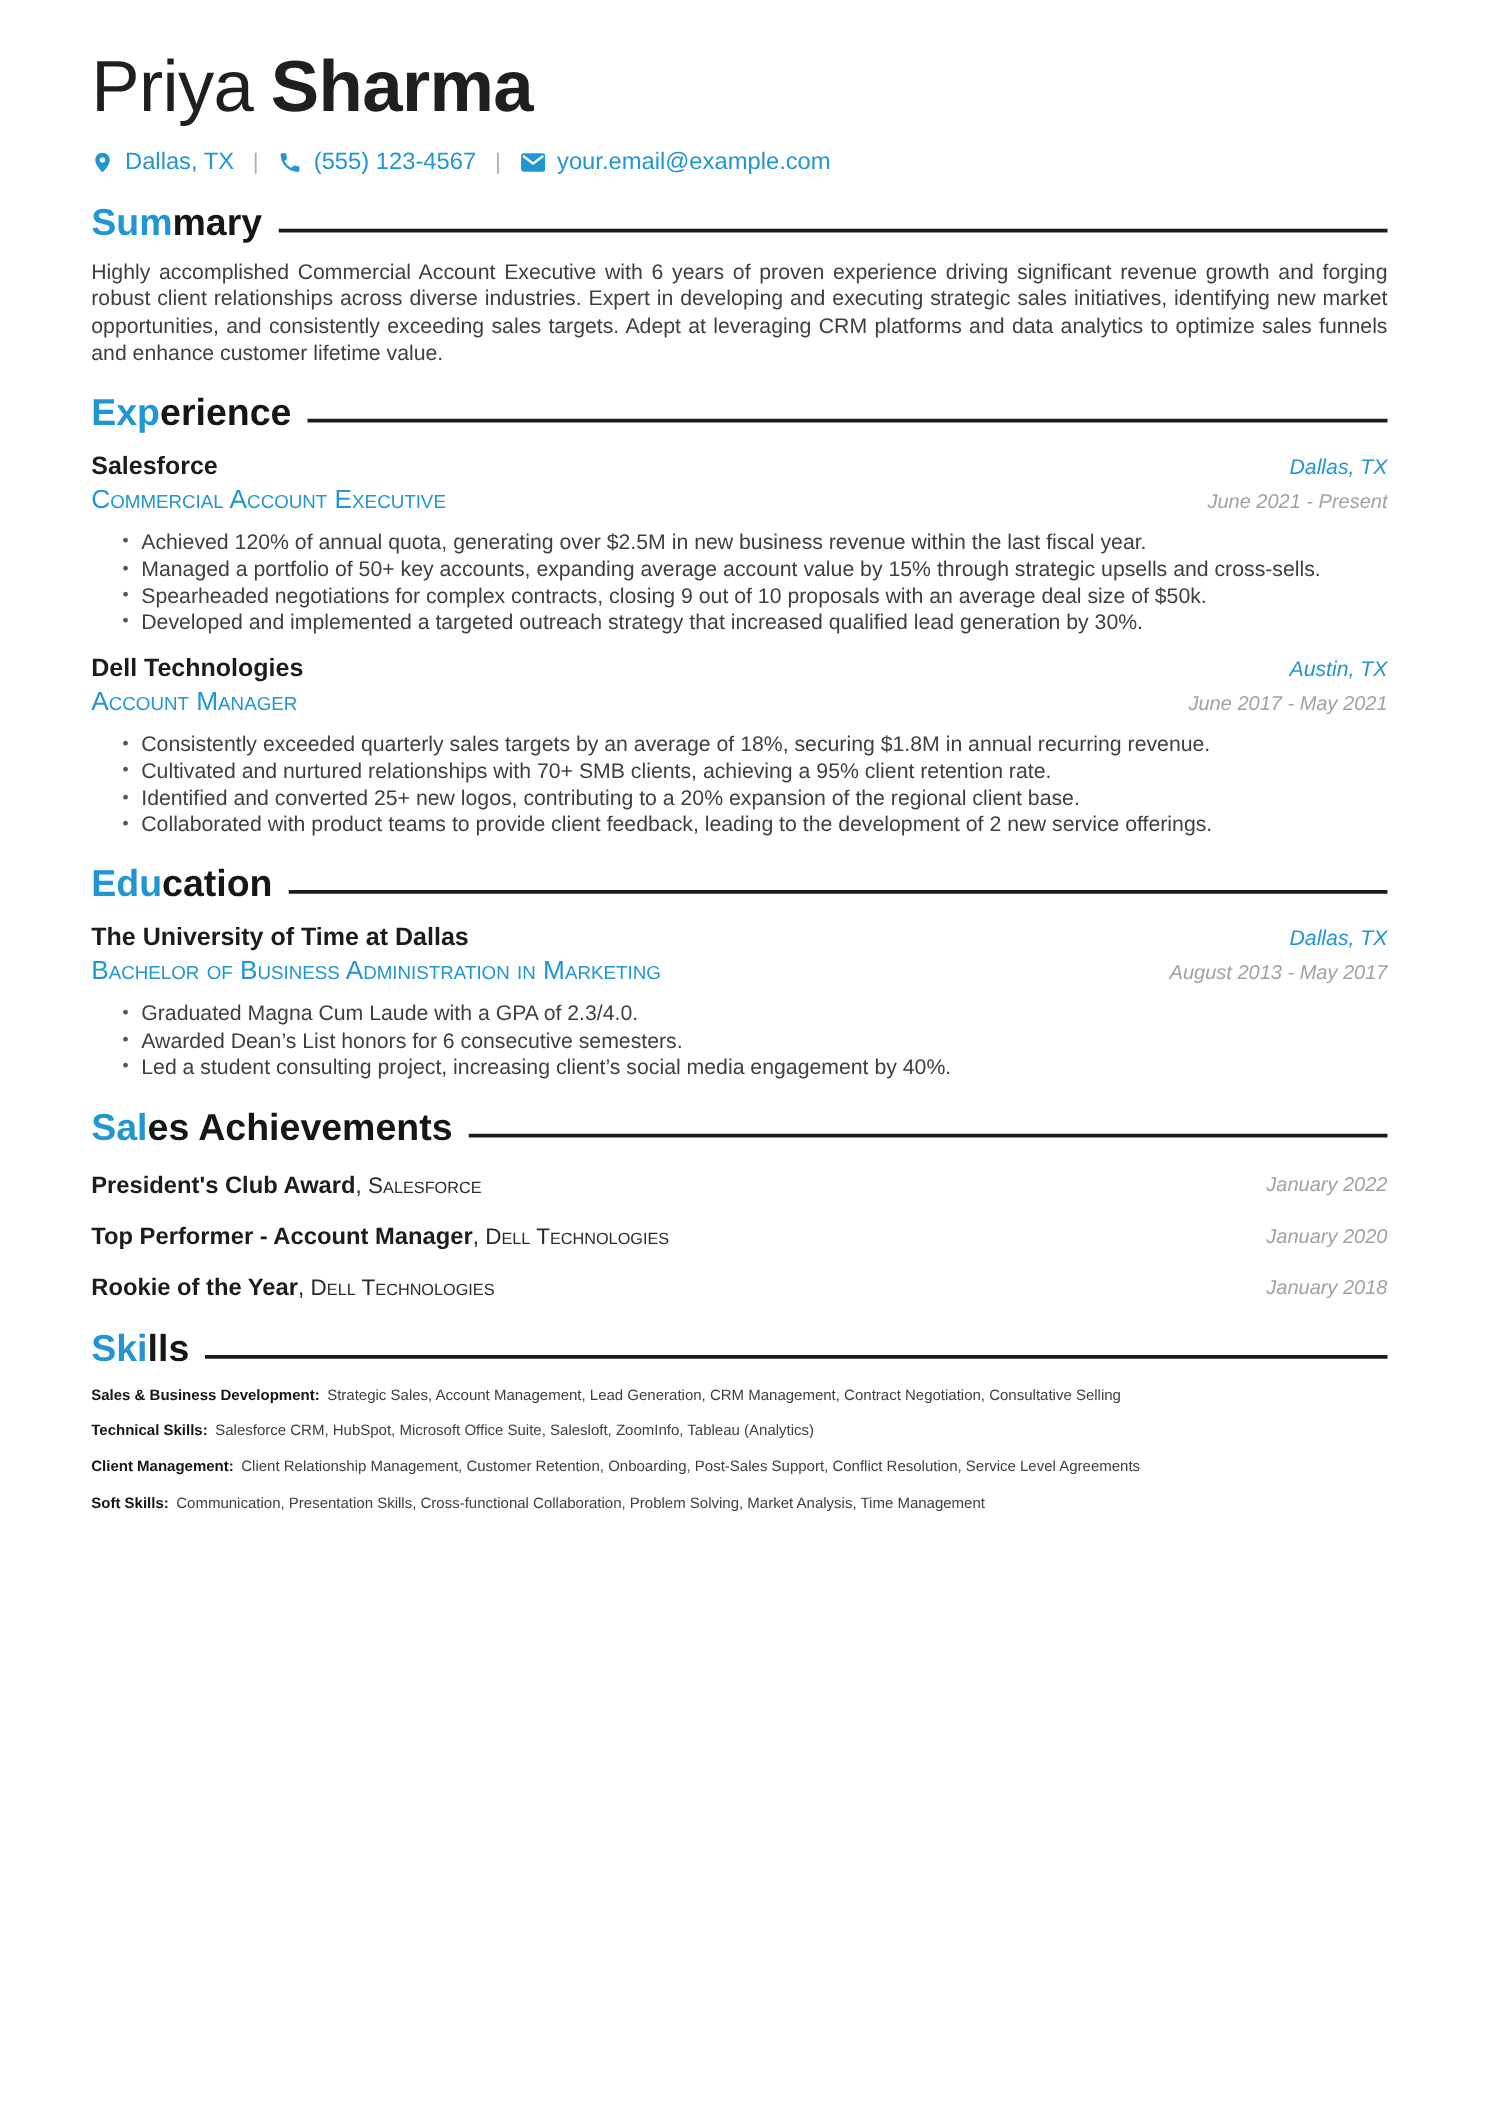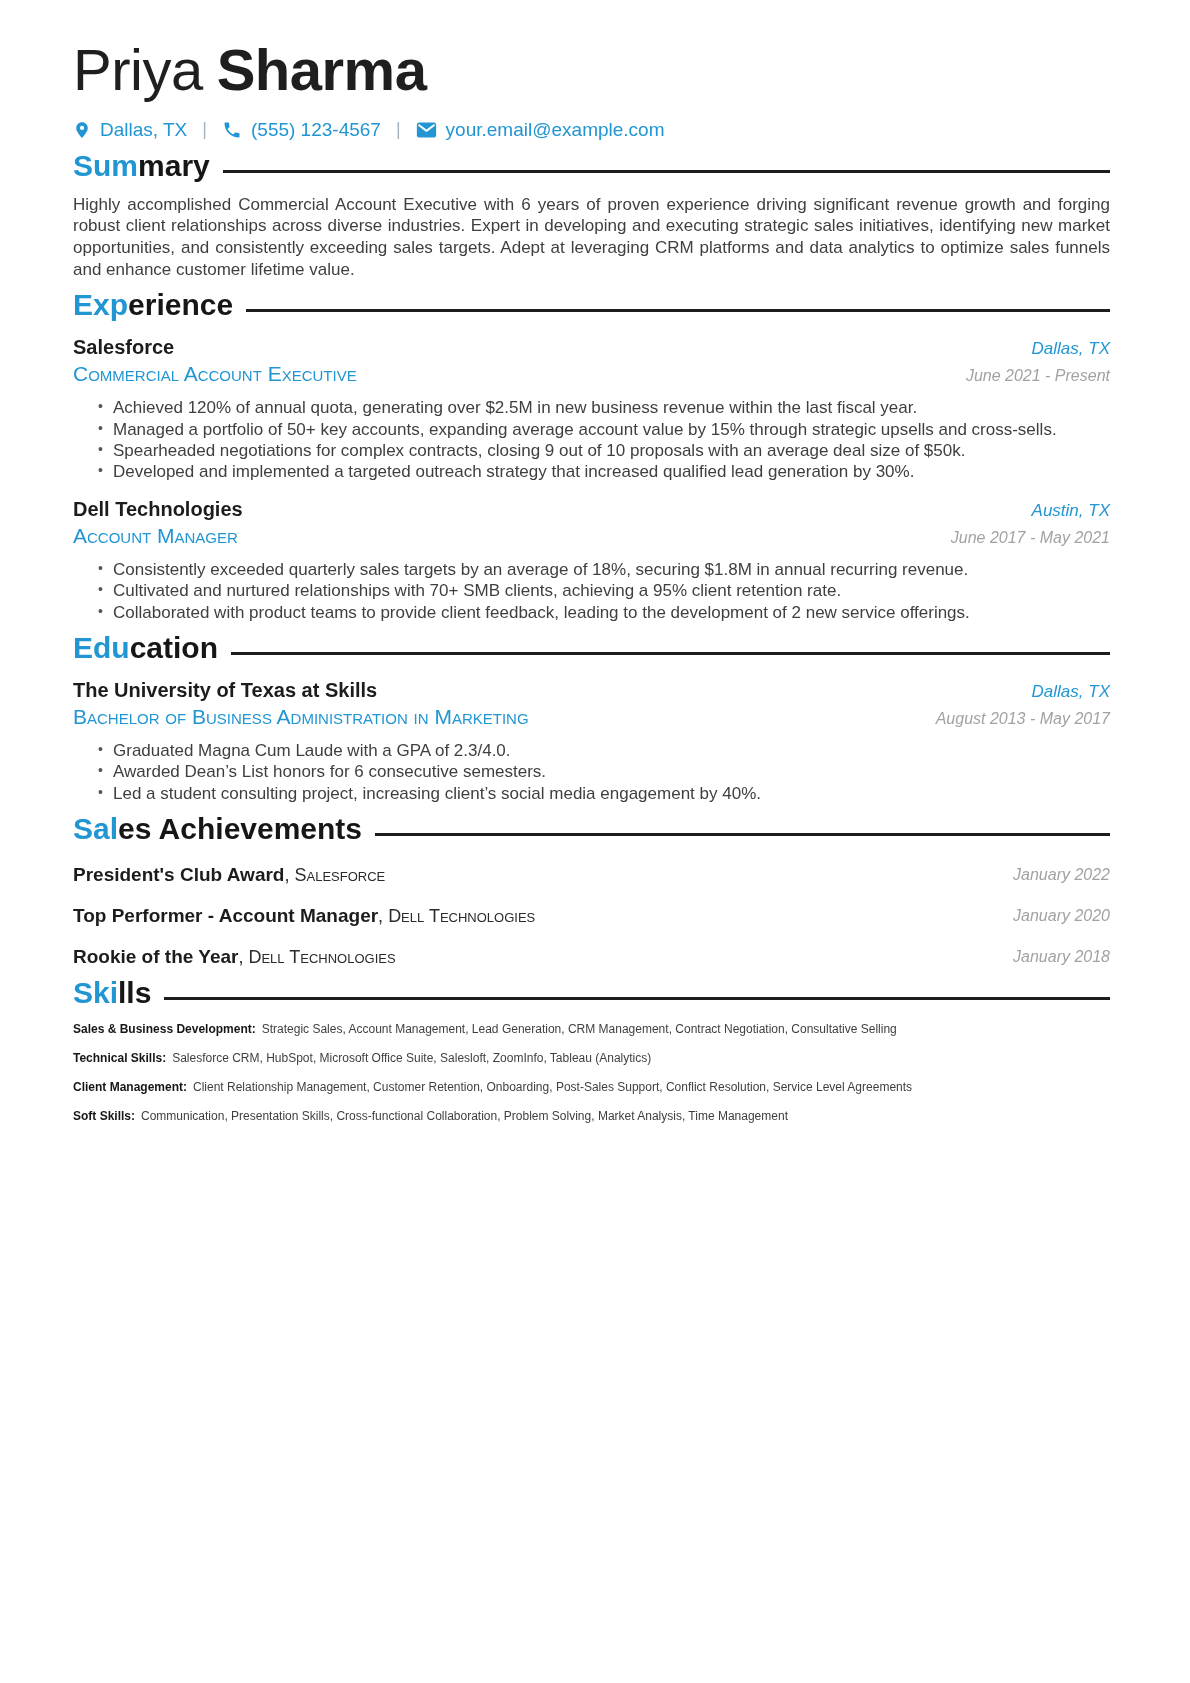--- a/index.html
+++ b/index.html
@@ -18,21 +18,21 @@
 
   
   .name { font-size: 58px; line-height: 1.05; color: #1f1f1f; font-weight: 400; letter-spacing: -0.5px; margin: 0; }
   .name .last { font-weight: 700; margin-left: 14px; }
   .contact { display: flex; align-items: center; margin-top: 18px; font-size: 19px; color: var(--accent); }
   .contact .item { display: inline-flex; align-items: center; gap: 9px; }
   .contact .sep { color: #9fb4c0; margin: 0 15px; font-size: 18px; }
   .contact svg { display: block; }
 
   
-  .section { margin-top: 8px; }
+  .section { margin-top: 21px; }
   .sec-head { display: flex; align-items: center; }
   .sec-title { font-size: 30px; font-weight: 700; color: #161616; margin: 0; line-height: 1.1; white-space: nowrap; }
   .sec-title .acc { color: var(--accent); }
   .sec-rule { flex: 1; height: 3px; background: #1c1c1c; margin-left: 13px; margin-top: 12px; }
 
   
   .para { font-size: 17px; line-height: 1.27; margin: 12px 0 0 0; text-align: justify; color: #3f3f3f; }
 
   
   .entry { margin-top: 15px; }
@@ -128,34 +128,35 @@
         <span class="company">Dell Technologies</span>
         <span class="loc">Austin, TX</span>
       </div>
       <div class="entry-row">
         <span class="position">Account Manager</span>
         <span class="dates">June 2017 - May 2021</span>
       </div>
       <ul class="bullets">
         <li>Consistently exceeded quarterly sales targets by an average of 18%, securing $1.8M in annual recurring revenue.</li>
         <li>Cultivated and nurtured relationships with 70+ SMB clients, achieving a 95% client retention rate.</li>
+        <li>Identified and converted 25+ new logos, contributing to a 20% expansion of the regional client base.</li>
         <li>Collaborated with product teams to provide client feedback, leading to the development of 2 new service offerings.</li>
       </ul>
     </div>
   </div>
 
   <div class="section">
     <div class="sec-head">
       <h2 class="sec-title"><span class="acc">Edu</span><span>cation</span></h2>
       <div class="sec-rule"></div>
     </div>
 
     <div class="entry">
       <div class="entry-row">
-        <span class="company">The University of Texas at Skills</span>
+        <span class="company">The University of Time at Dallas</span>
         <span class="loc">Dallas, TX</span>
       </div>
       <div class="entry-row">
         <span class="position">Bachelor of Business Administration in Marketing</span>
         <span class="dates">August 2013 - May 2017</span>
       </div>
       <ul class="bullets">
         <li>Graduated Magna Cum Laude with a GPA of 2.3/4.0.</li>
         <li>Awarded Dean’s List honors for 6 consecutive semesters.</li>
         <li>Led a student consulting project, increasing client’s social media engagement by 40%.</li>

